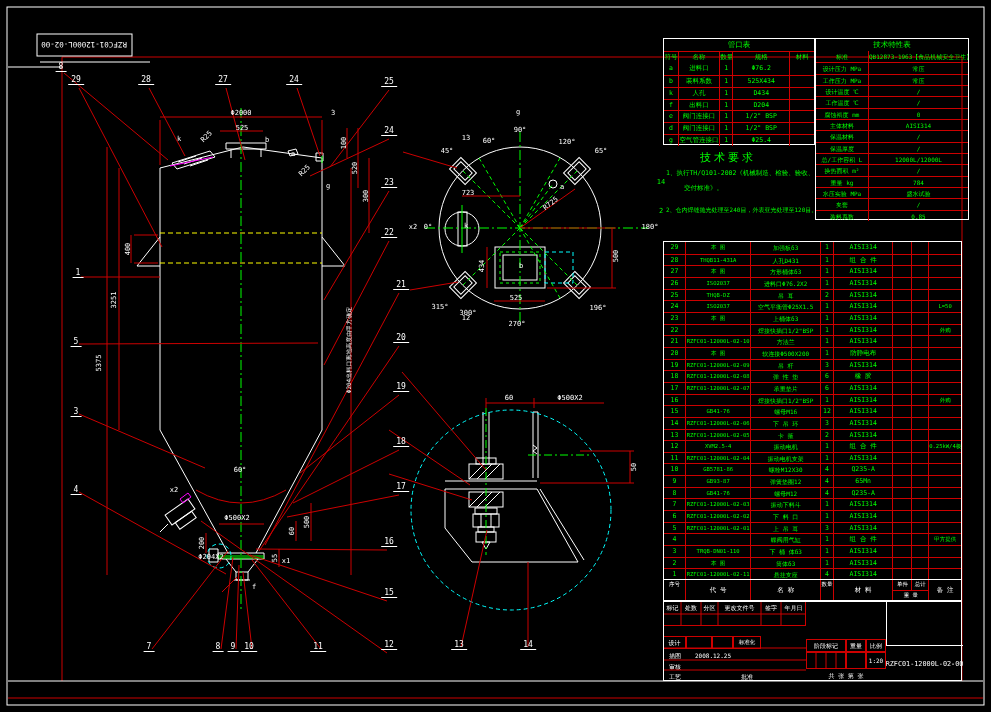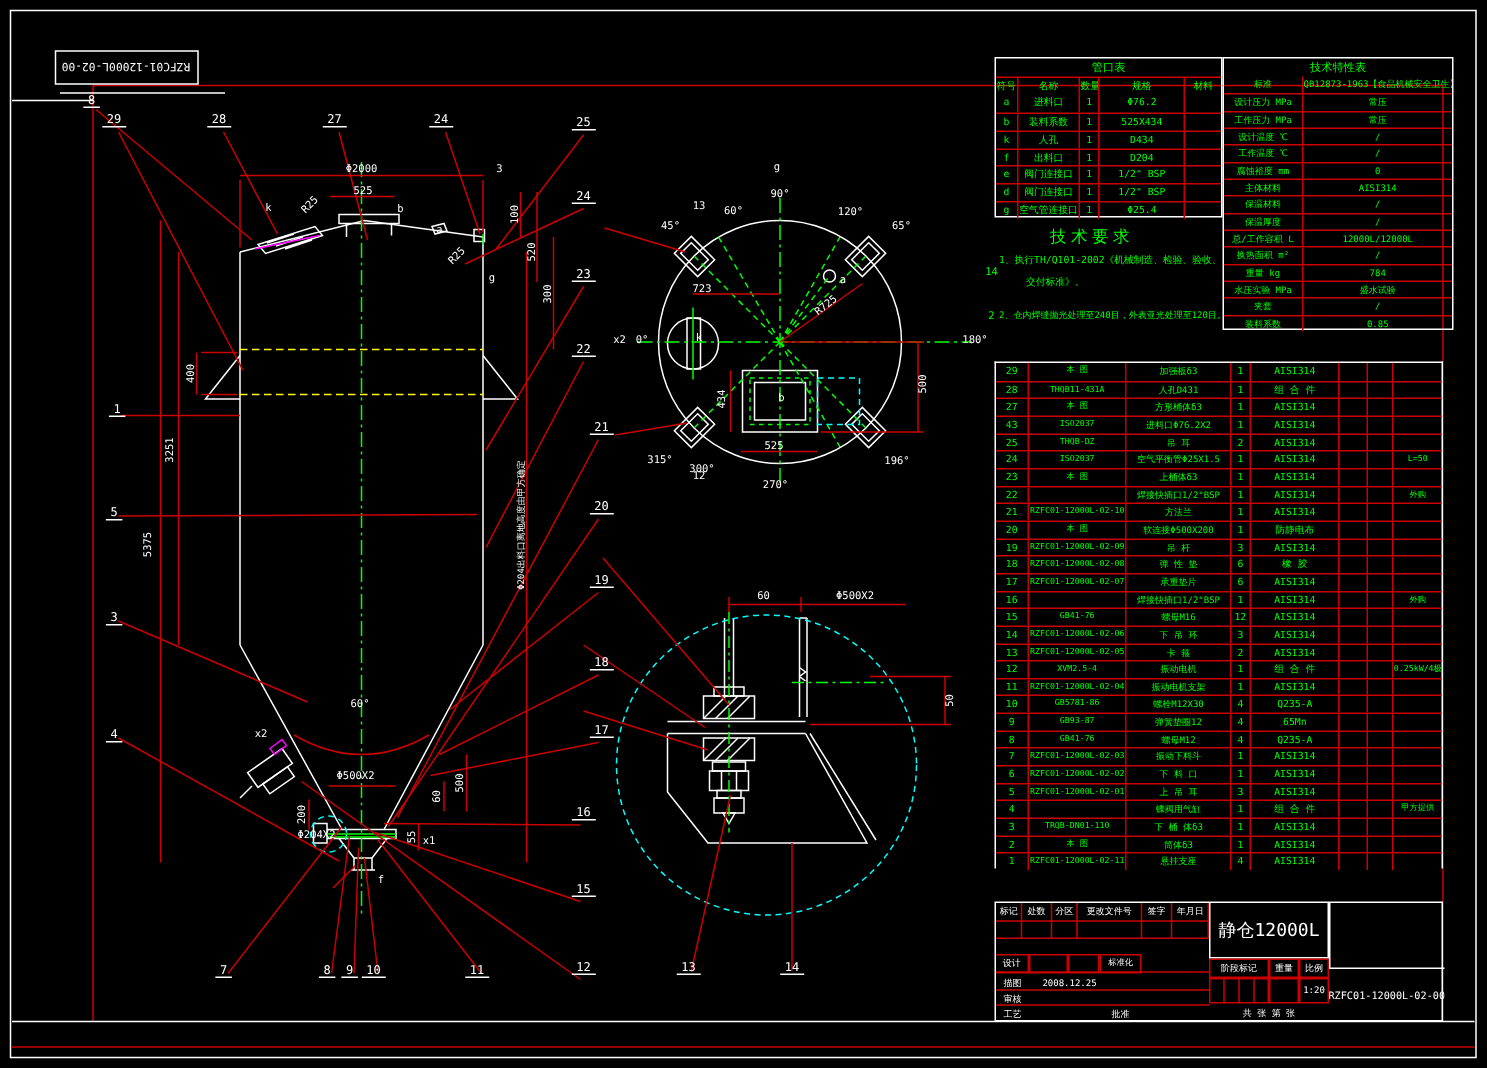--- a/index.html
+++ b/index.html
@@ -416,21 +416,21 @@
         <span class="tc" style="width:22px">27</span>
         <span class="tc" style="width:66px;font-size:5.5px">本 图</span>
         <span class="tc" style="width:70px;font-size:6px">方形桶体δ3</span>
         <span class="tc" style="width:13px">1</span>
         <span class="tc" style="width:60px">AISI314</span>
         <span class="tc" style="width:19px"></span>
         <span class="tc" style="width:17px"></span>
         <span class="tc" style="width:32px;font-size:5.5px"></span>
       </div>
         <div class="trow" style="height:11.66px">
-        <span class="tc" style="width:22px">43</span>
+        <span class="tc" style="width:22px">26</span>
         <span class="tc" style="width:66px;font-size:5.5px">ISO2037</span>
         <span class="tc" style="width:70px;font-size:6px">进料口Φ76.2X2</span>
         <span class="tc" style="width:13px">1</span>
         <span class="tc" style="width:60px">AISI314</span>
         <span class="tc" style="width:19px"></span>
         <span class="tc" style="width:17px"></span>
         <span class="tc" style="width:32px;font-size:5.5px"></span>
       </div>
         <div class="trow" style="height:11.66px">
         <span class="tc" style="width:22px">25</span>
@@ -678,20 +678,37 @@
         <span class="tc" style="width:70px;font-size:6px">悬挂支座</span>
         <span class="tc" style="width:13px">4</span>
         <span class="tc" style="width:60px">AISI314</span>
         <span class="tc" style="width:19px"></span>
         <span class="tc" style="width:17px"></span>
         <span class="tc" style="width:32px;font-size:5.5px"></span>
       </div>
       </div>
   </div>
 
+  <div class="tbl" style="left:663px;top:579px;width:299px;height:22px;color:#fff;">
+    <div class="trow" style="height:20px;border-top:none;">
+      <span class="tc" style="width:22px;font-size:5.5px;line-height:9px;white-space:normal">序号</span>
+      <span class="tc" style="width:66px;line-height:20px">代 号</span>
+      <span class="tc" style="width:70px;line-height:20px">名 称</span>
+      <span class="tc" style="width:13px;font-size:5.5px;line-height:9px;white-space:normal">数量</span>
+      <span class="tc" style="width:60px;line-height:20px">材 料</span>
+      <span class="tc" style="width:36px;padding:0;display:flex;flex-direction:column">
+        <span style="display:flex;height:10px;border-bottom:1px solid #c00">
+          <span style="width:19px;border-right:1px solid #c00;font-size:5.5px;line-height:9px">单件</span>
+          <span style="width:17px;font-size:5.5px;line-height:9px">总计</span>
+        </span>
+        <span style="height:10px;font-size:5.5px;line-height:9px">重 量</span>
+      </span>
+      <span class="tc" style="width:32px;line-height:20px">备 注</span>
+    </div>
+  </div>
 
   <div style="position:absolute;left:663px;top:601px;width:299px;height:80px;border:1px solid #fff;box-sizing:border-box;">
 
     <div class="tb-cell rbord" style="left:0;top:0;width:142px;height:24px;border-top:none;border-left:none"></div>
     <svg width="142" height="24" style="left:0;top:0">
         <path d="M17,0 V24 M37,0 V24 M54,0 V24 M97,0 V24 M117,0 V24 M0,12 H142" stroke="#c00"></path>
       </svg>
     <div class="tb-cell" style="left:0;top:24;width:17px;height:10px">标记</div>
     <div class="tb-cell" style="left:17px;top:24;width:20px;height:10px">处数</div>
     <div class="tb-cell" style="left:37px;top:24;width:17px;height:10px">分区</div>
@@ -704,21 +721,20 @@
     <div class="tb-cell rbord" style="left:69px;top:34px;width:28px;height:13px;font-size:5.5px">标准化</div>
     <div class="tb-cell green" style="left:0;top:47px;width:22px;height:12px">描图</div>
     <div class="tb-cell green" style="left:24px;top:47px;width:50px;height:12px">2008.12.25</div>
     <div class="tb-cell" style="left:0;top:59px;width:22px;height:10px">审核</div>
     <div class="tb-cell" style="left:0;top:69px;width:22px;height:10px">工艺</div>
     <div class="tb-cell" style="left:69px;top:69px;width:28px;height:10px">批准</div>
     <svg width="142" height="80" style="left:0;top:0">
         <path d="M0,46 H142 M0,58 H142 M0,68 H142" stroke="#c00"></path>
       </svg>
 
-    <div class="tb-cell wbord green" style="left:142px;top:0;width:80px;height:37px;font-size:12px;border-top:none">静仓12000L</div>
     <div class="tb-cell rbord" style="left:142px;top:37px;width:40px;height:13px">阶段标记</div>
     <div class="tb-cell rbord" style="left:182px;top:37px;width:20px;height:13px">重量</div>
     <div class="tb-cell rbord" style="left:202px;top:37px;width:20px;height:13px">比例</div>
     <div class="tb-cell rbord" style="left:142px;top:50px;width:40px;height:17px"></div>
     <svg width="40" height="17" style="left:142px;top:50px">
         <path d="M10,0 V17 M20,0 V17 M30,0 V17" stroke="#c00"></path>
       </svg>
     <div class="tb-cell rbord" style="left:182px;top:50px;width:20px;height:17px"></div>
     <div class="tb-cell rbord" style="left:202px;top:50px;width:20px;height:17px">1:20</div>
     <div class="tb-cell" style="left:142px;top:67px;width:80px;height:13px">共 张 第 张</div>

